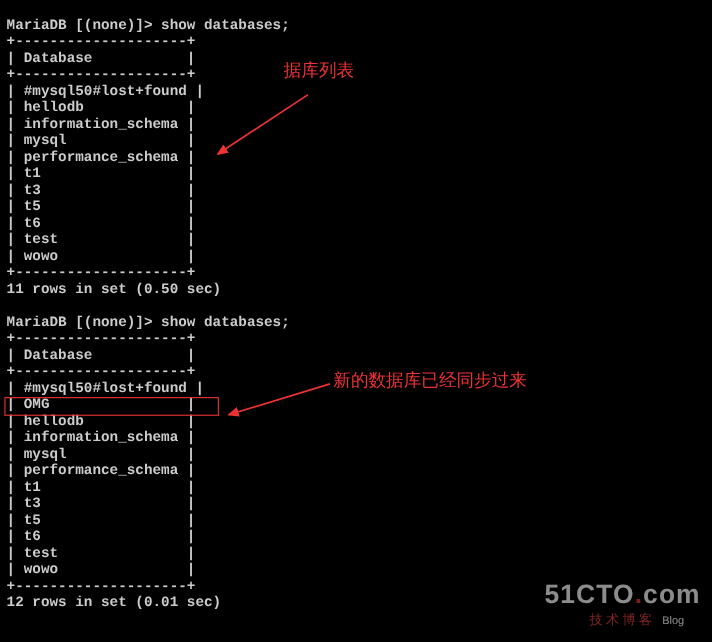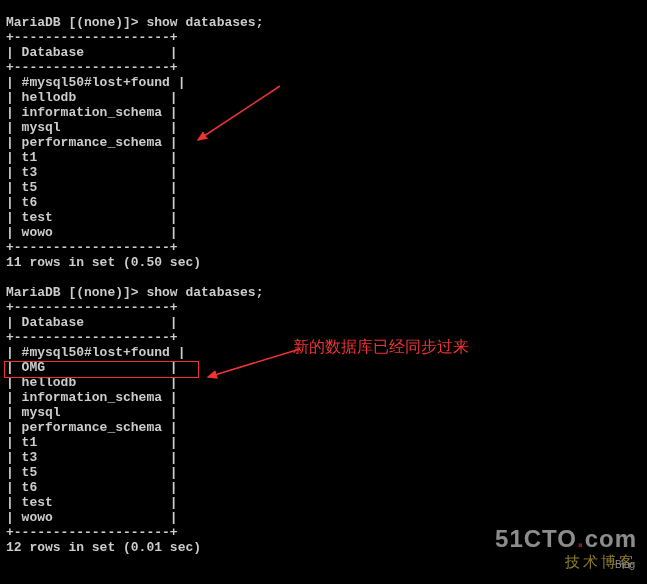--- a/index.html
+++ b/index.html
@@ -35,43 +35,43 @@
   }
   .highlight-box {
     position: absolute;
     border: 1px solid #e33;
     box-sizing: border-box;
   }
   .watermark {
     position: absolute;
     right: 10px;
     bottom: 12px;
-    text-align: right;
+    text-align: center;
     opacity: 0.55;
     font-family: Arial, sans-serif;
   }
   .watermark .main {
     font-size: 24px;
     font-weight: bold;
     color: #fff;
     letter-spacing: 1px;
   }
   .watermark .main .dot {
     color: #e33;
   }
   .watermark .sub {
-    font-size: 15px;
-    color: #fde047;
+    font-size: 12px;
+    color: #ef4444;
     letter-spacing: 3px;
   }
   .watermark .blog {
     font-size: 10px;
     color: #fff;
     position: absolute;
-    right: 2px;
+    right: 15px;
     bottom: 2px;
   }
 </style>
 </head>
 <body>
 
 <div class="terminal">
 <span>MariaDB [(none)]&gt; show databases;</span>
 <span>+--------------------+</span>
 <span>| Database           |</span>
@@ -104,31 +104,32 @@
 <span>| t3                 |</span>
 <span>| t5                 |</span>
 <span>| t6                 |</span>
 <span>| test               |</span>
 <span>| wowo               |</span>
 <span>+--------------------+</span>
 <span>12 rows in set (0.01 sec)</span>
 </div>
 
 <div class="annotation" style="left:258px; top:56px;">
+  <div>据库列表</div>
 </div>
 <svg class="arrow-svg" style="left:190px; top:82px;" width="100" height="70">
   <defs>
     <marker id="ah1" markerWidth="8" markerHeight="8" refX="6" refY="3" orient="auto">
       <path d="M0,0 L7,3 L0,6 Z" fill="#e33"></path>
     </marker>
   </defs>
   <line x1="90" y1="4" x2="8" y2="58" stroke="#e33" stroke-width="1.5" marker-end="url(#ah1)"></line>
 </svg>
 
-<div class="annotation" style="left:293px; top:338px;">
+<div class="annotation" style="left:303px; top:338px;font-family:Liberation Mono, monospace;">
   <span>新的数据库已经同步过来</span>
 </div>
 <svg class="arrow-svg" style="left:200px; top:345px;" width="110" height="50">
   <defs>
     <marker id="ah2" markerWidth="8" markerHeight="8" refX="6" refY="3" orient="auto">
       <path d="M0,0 L7,3 L0,6 Z" fill="#e33"></path>
     </marker>
   </defs>
   <line x1="100" y1="4" x2="8" y2="32" stroke="#e33" stroke-width="1.5" marker-end="url(#ah2)"></line>
 </svg>

